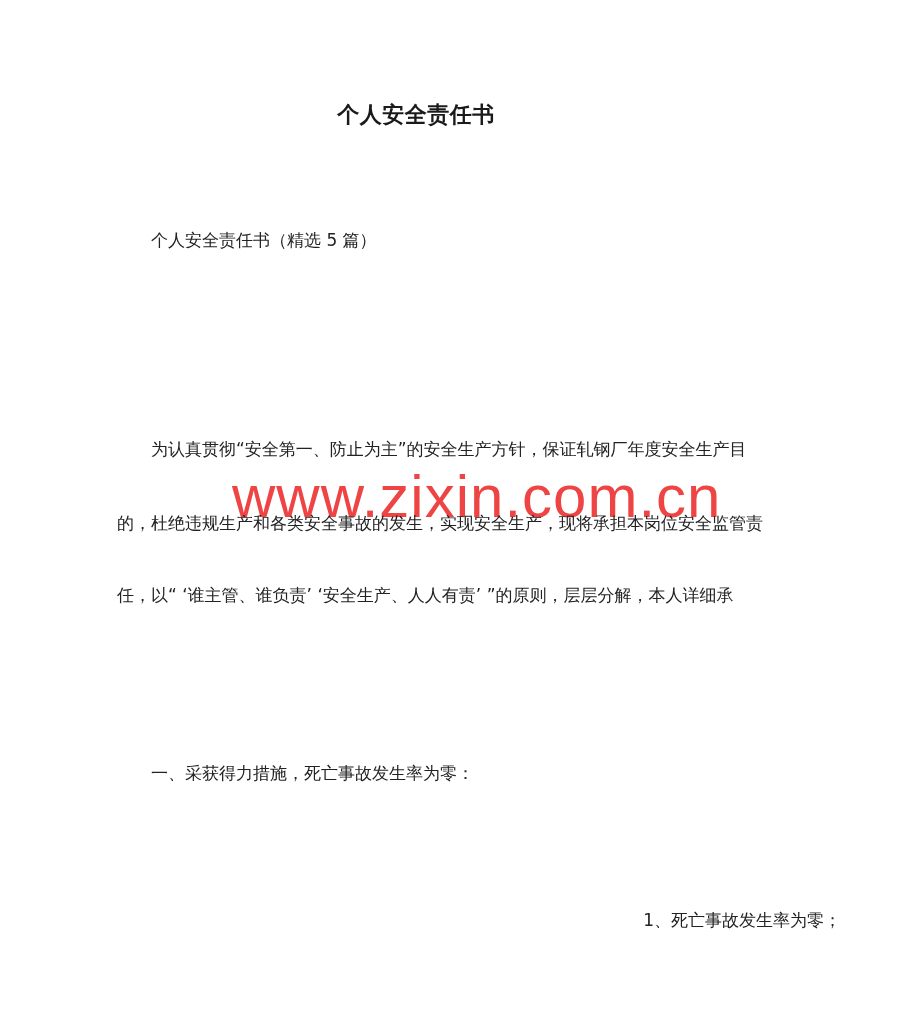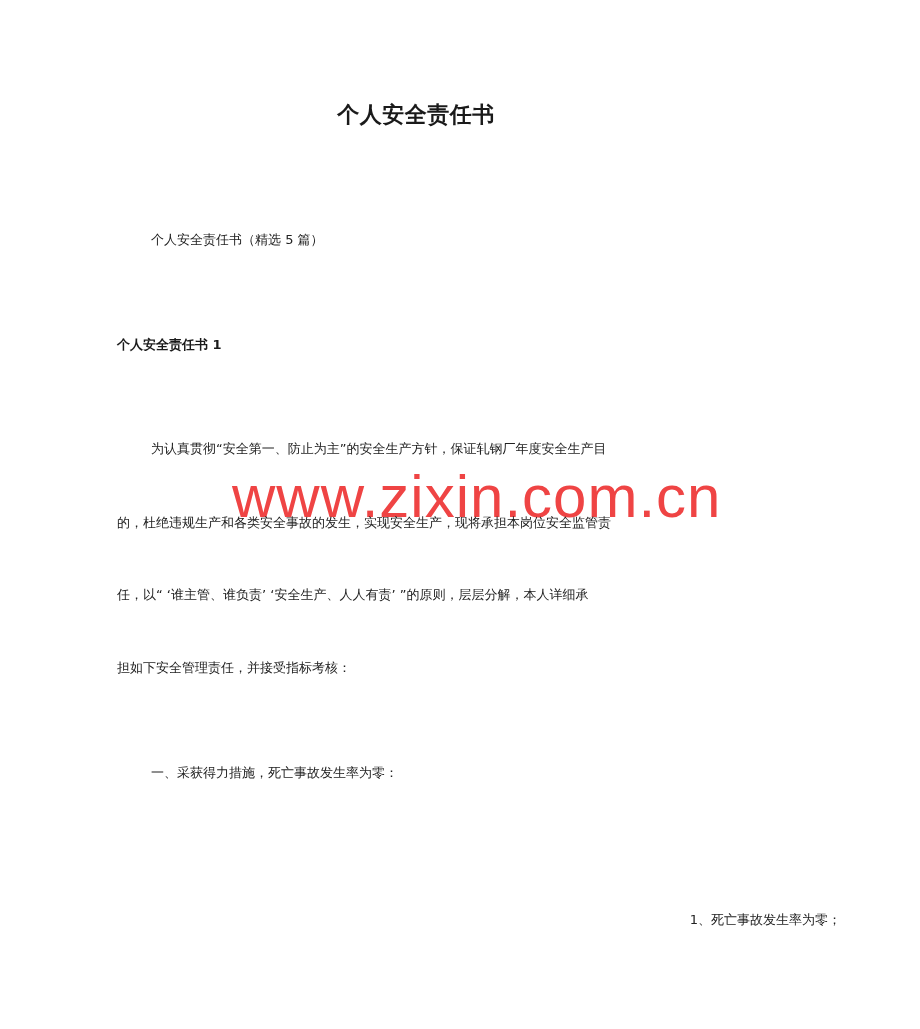--- a/index.html
+++ b/index.html
@@ -30,21 +30,21 @@
       text-align: center;
       font-size: 22px;
       font-weight: bold;
       color: #1a1a1a;
       letter-spacing: 0.5px;
     }
     .line {
       position: absolute;
       left: 117px;
       width: 690px;
-      font-size: 13px;
+      font-size: 17px;
       line-height: 24px;
       white-space: nowrap;
       color: #222222;
     }
     .indent {
       left: 151px;
     }
     .bold {
       font-weight: bold;
       color: #1a1a1a;
@@ -67,24 +67,22 @@
 <body>
 
 <div class="page">
 
   <div class="watermark">www.zixin.com.cn</div>
 
   <div class="doc-title">个人安全责任书</div>
 
   <div class="line indent" style="top:228px;">个人安全责任书（精选 5 篇）</div>
 
-  <div class="line bold" style="top:333px;">个人安全责任书 1</div>
 
   <div class="line" style="top:511px;">的，杜绝违规生产和各类安全事故的发生，实现安全生产，现将承担本岗位安全监管责</div>
   <div class="line indent" style="top:437px; width:656px;">为认真贯彻“安全第一、防止为主”的安全生产方针，保证轧钢厂年度安全生产目</div>
   <div class="line" style="top:583px;">任，以“ ‘谁主管、谁负责’ ‘安全生产、人人有责’ ”的原则，层层分解，本人详细承</div>
-  <div class="line" style="top:656px;">担如下安全管理责任，并接受指标考核：</div>
 
   <div class="line indent" style="top:761px;">一、采获得力措施，死亡事故发生率为零：</div>
 
   <div class="line indent" style="top:908px;text-align:right;">1、死亡事故发生率为零；</div>
 
 </div>
 
 </body></html>

